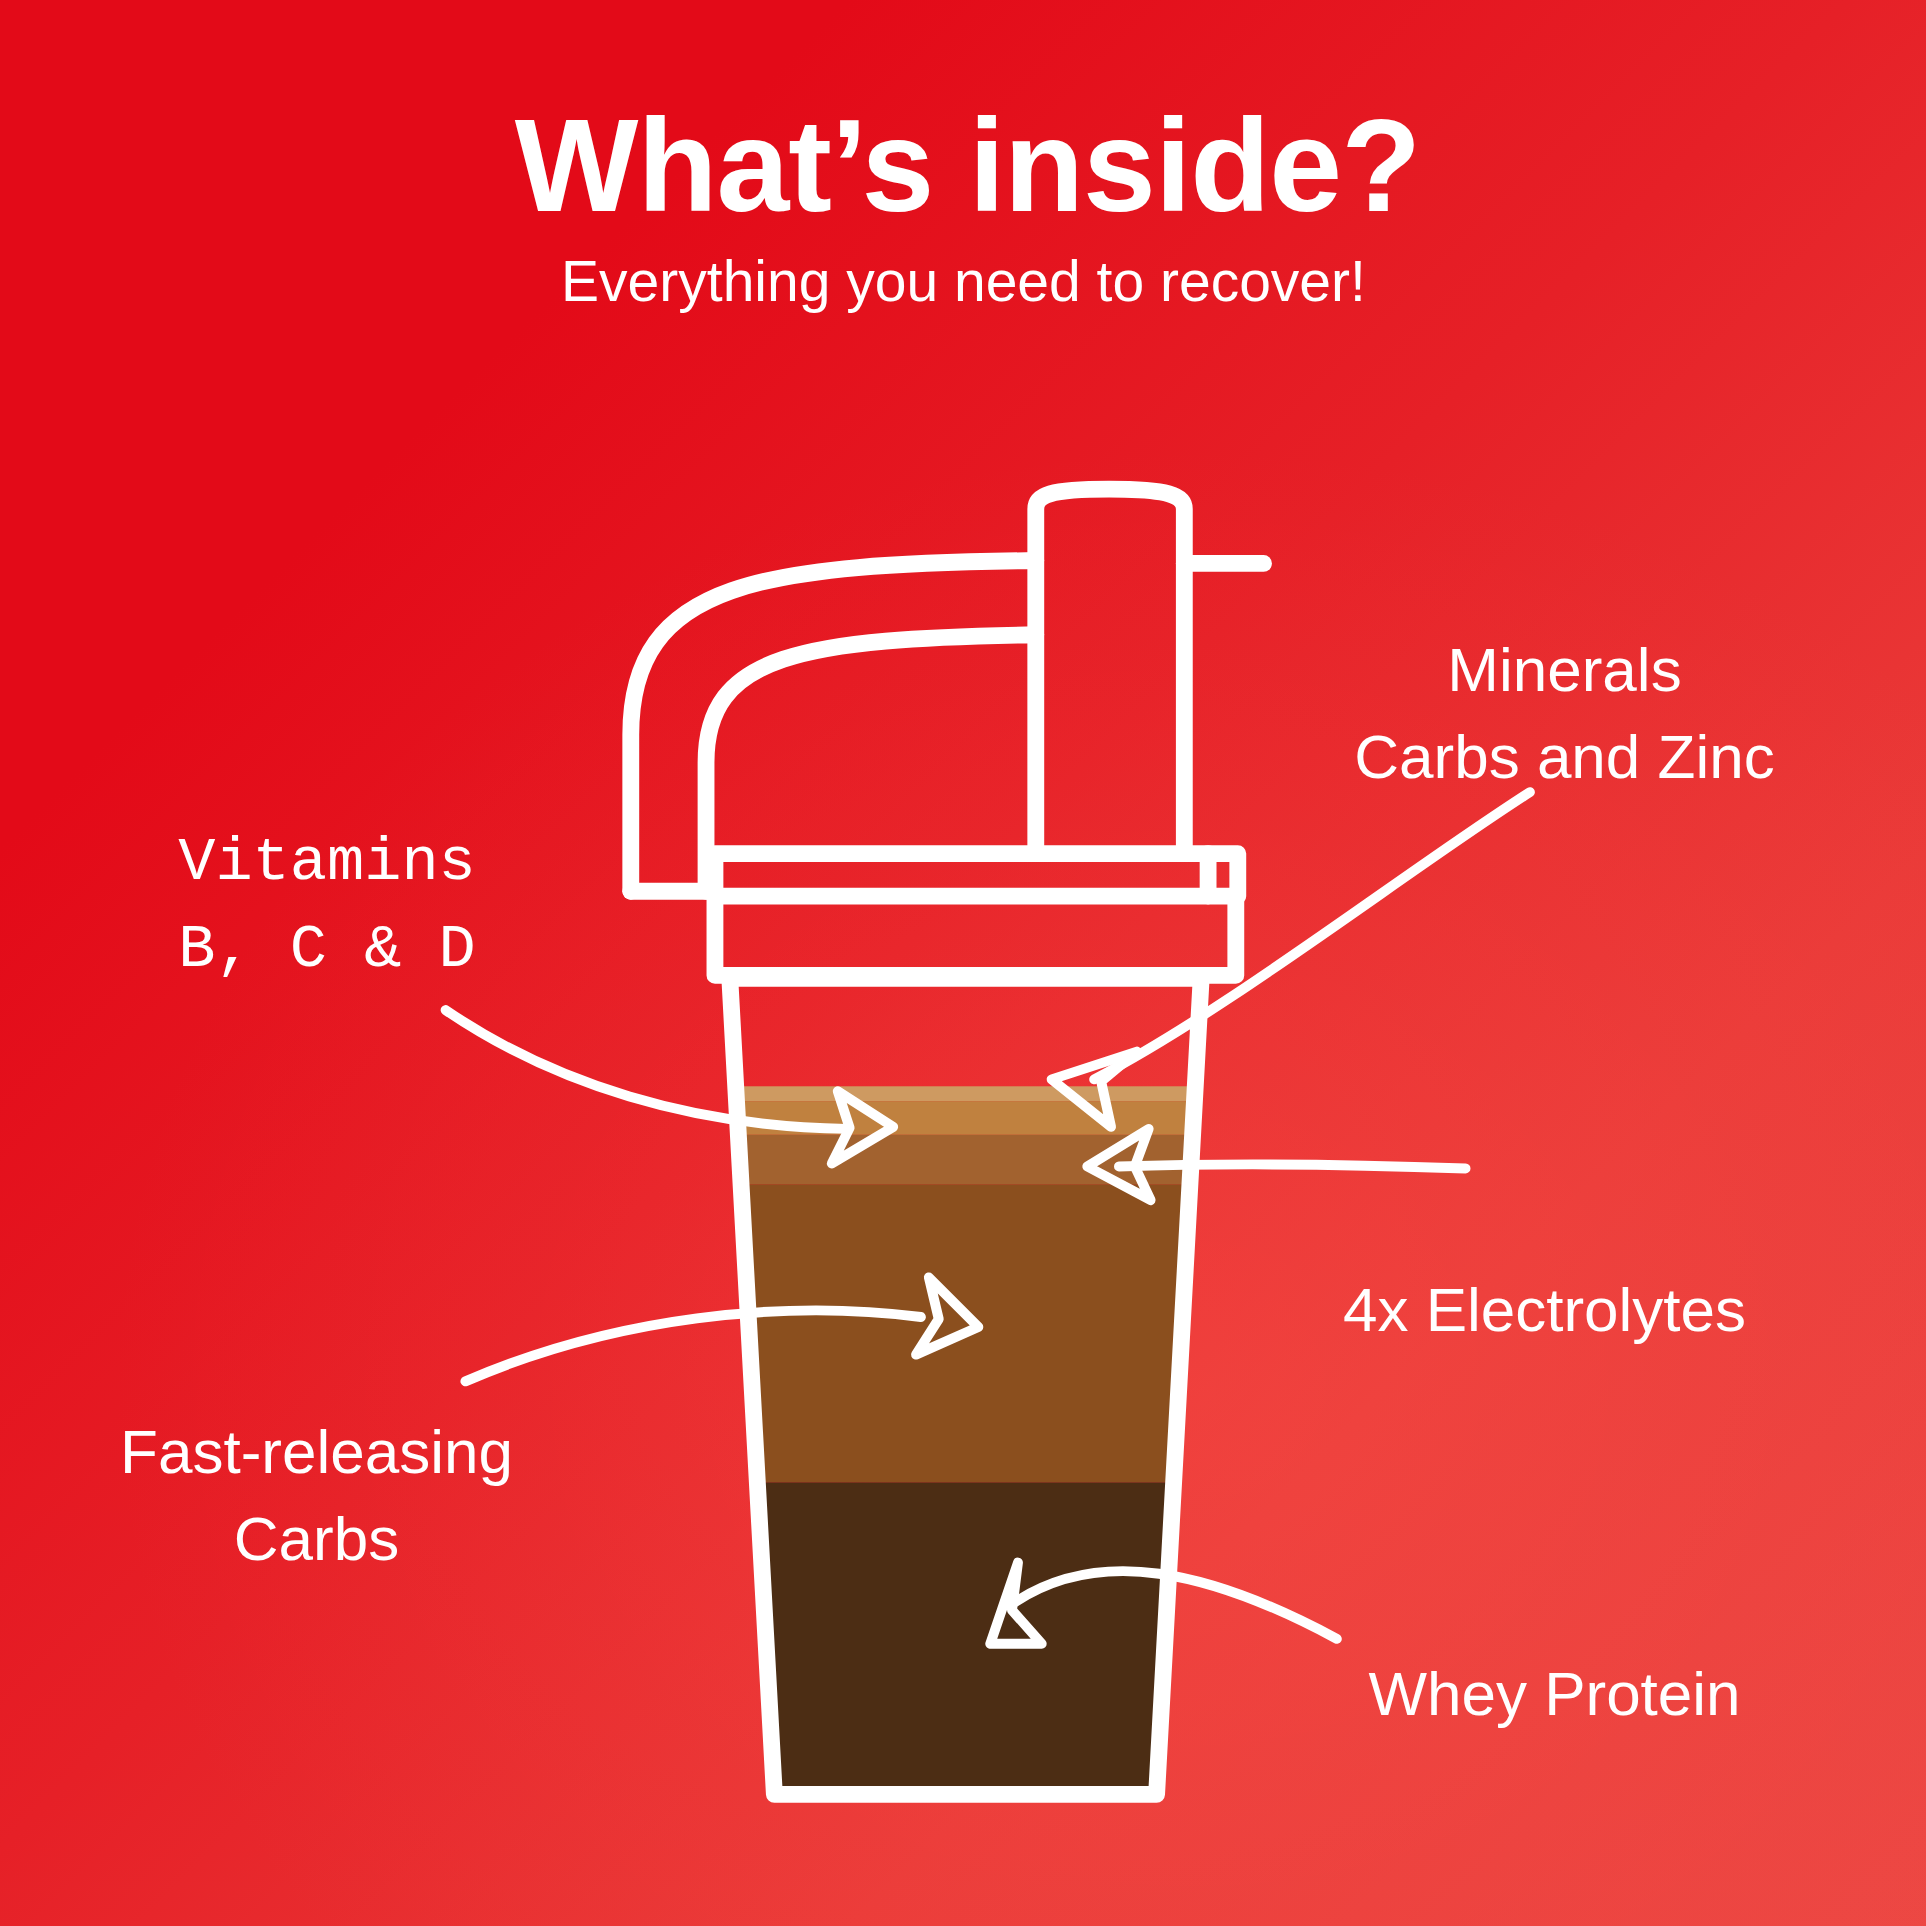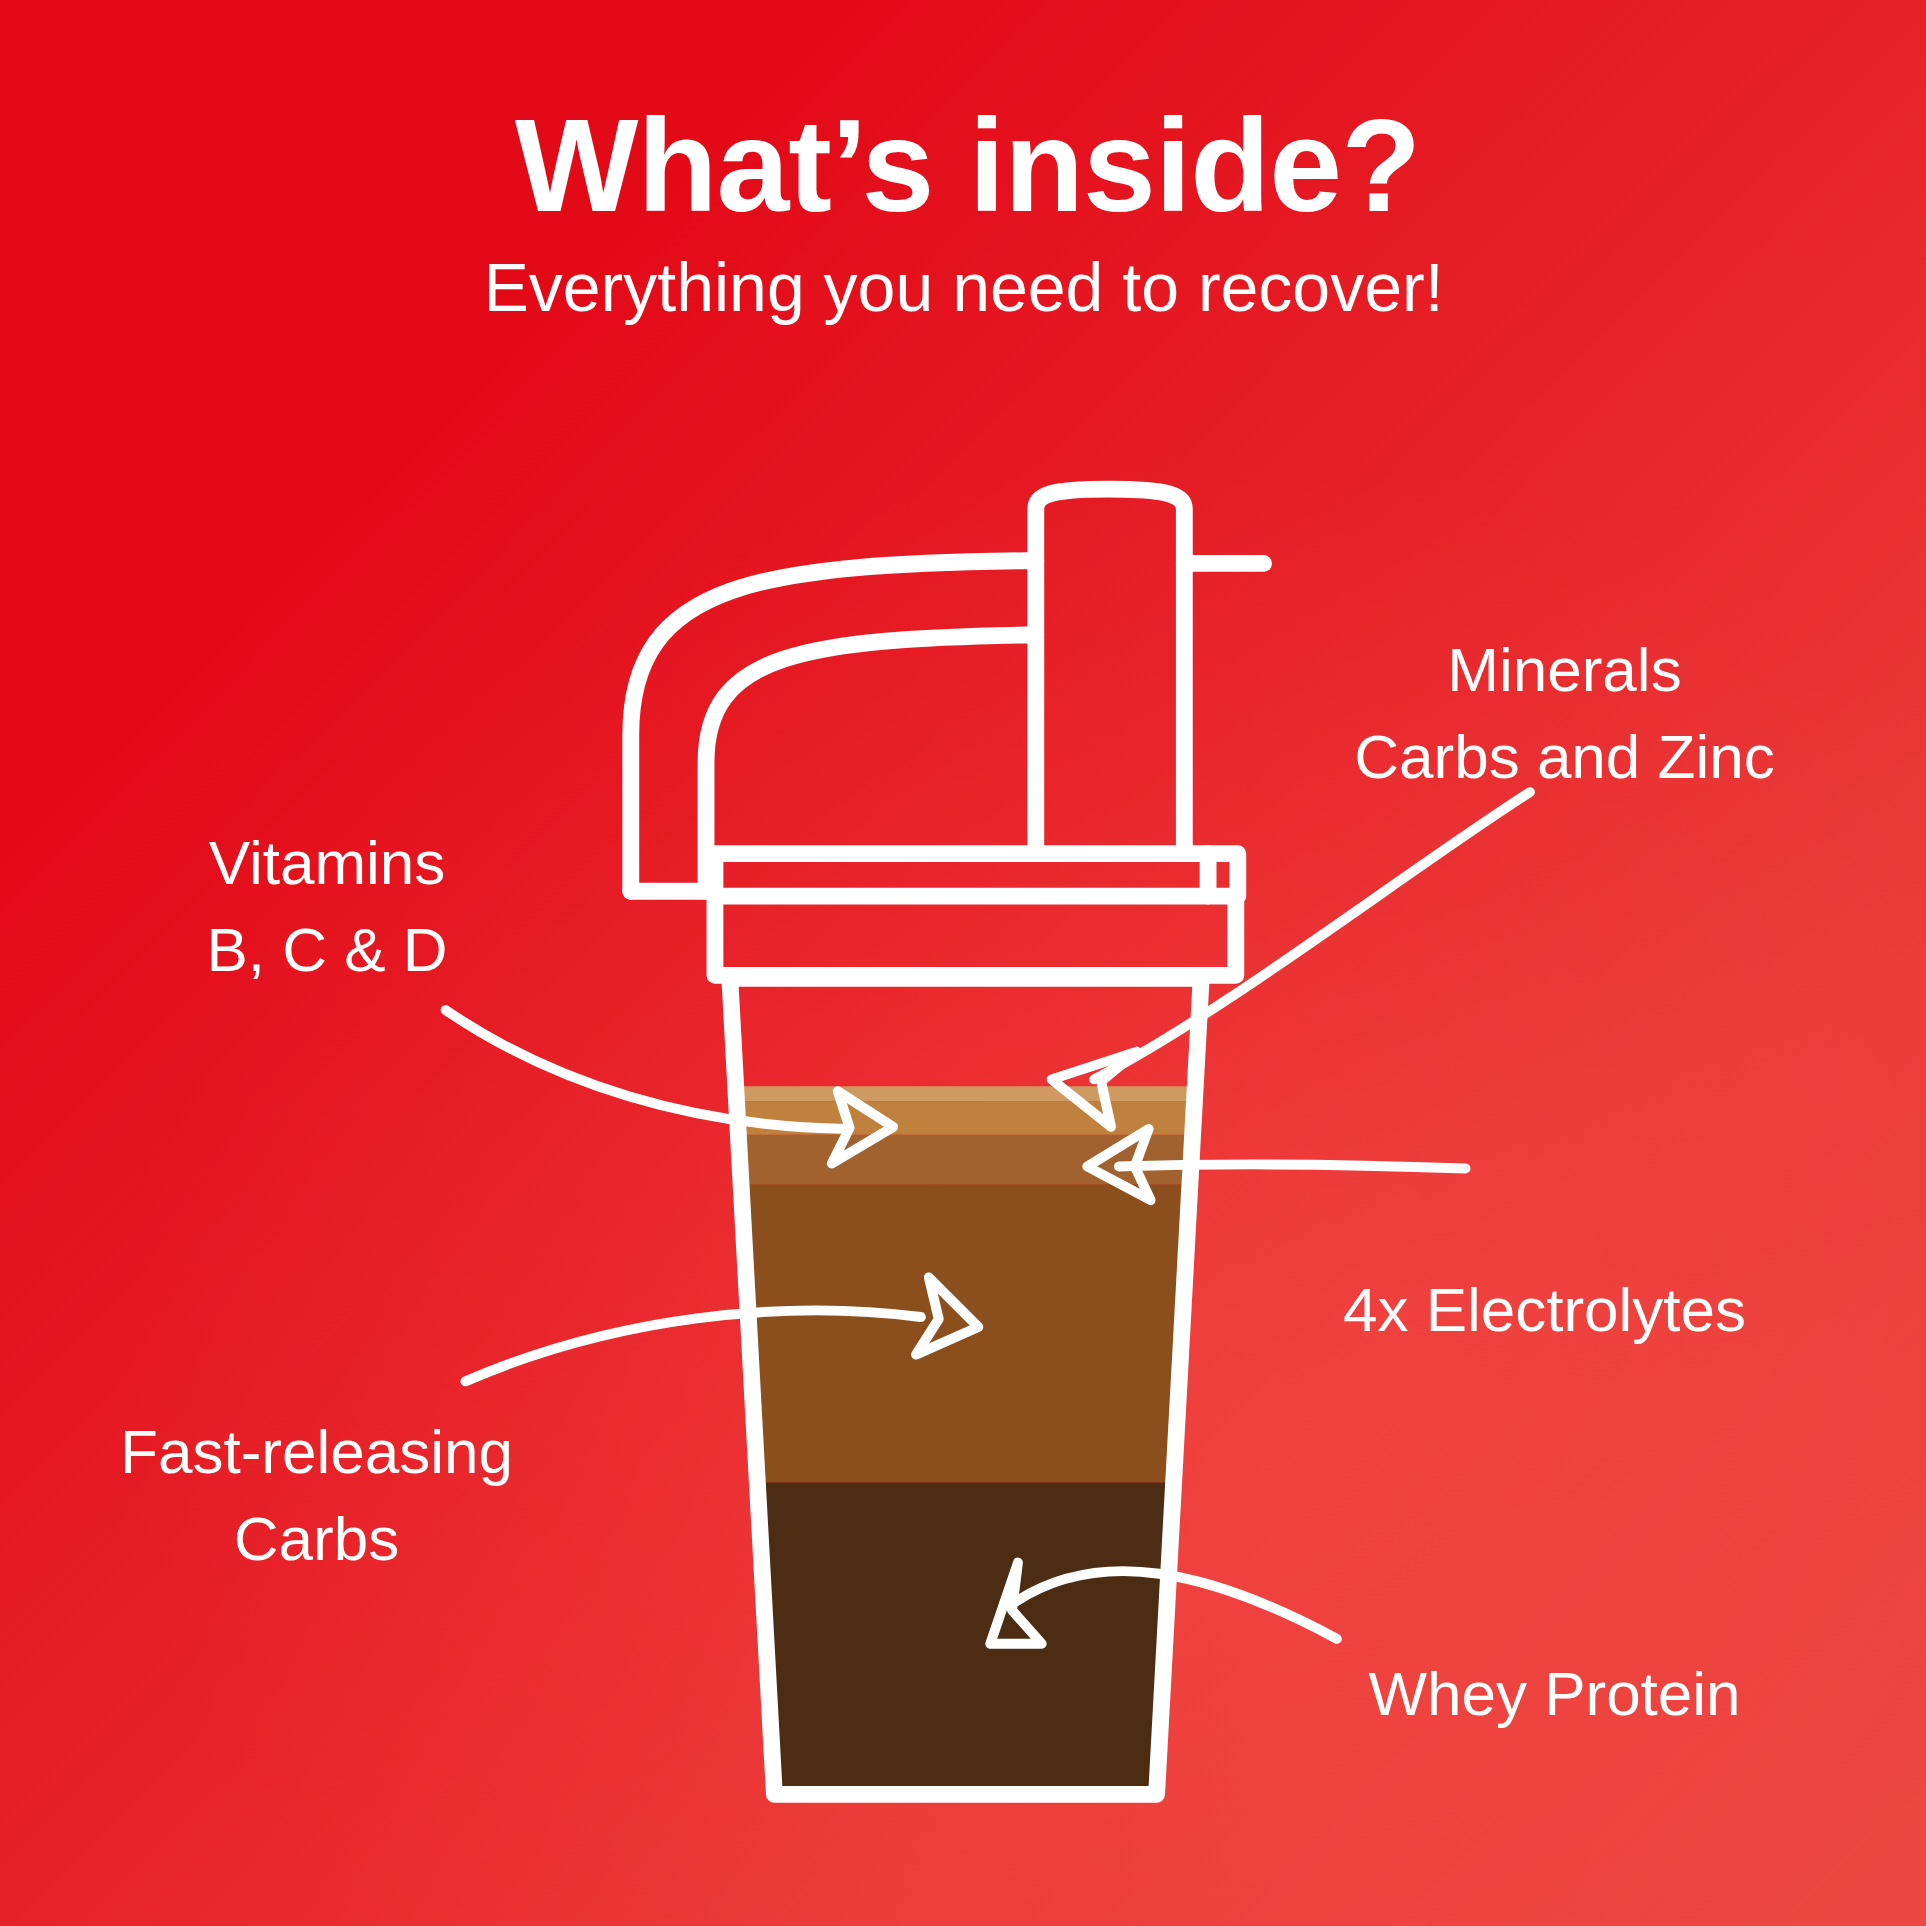--- a/index.html
+++ b/index.html
@@ -42,41 +42,41 @@
     font-size: 131px;
     font-weight: 700;
     letter-spacing: -1px;
     line-height: 1.08;
     font-stretch: semi-condensed;
     white-space: nowrap;
     padding-left: 8px;
   }
   #subtitle {
     color: #ffffff;
-    font-size: 68px;
+    font-size: 57px;
     font-weight: 300;
     line-height: 1.1;
     margin-top: 14px;
     white-space: nowrap;
   }
 
   
   .label {
     position: absolute;
     color: #ffffff;
     font-size: 62px;
     font-weight: 300;
     line-height: 1.14;
     white-space: nowrap;
     z-index: 6;
   }
   .label .ln { display: block; margin-top: 16px; }
   .label.center { text-align: center; }
 
-  #lbl-vitamins     { left: 119px;  top: 812px;  width: 416px; }
+  #lbl-vitamins     { left: 119px;  top: 812px;  width: 416px; font-family: Liberation Mono, monospace; }
   #lbl-minerals     { left: 1307px; top: 619px;  width: 515px; }
   #lbl-carbs        { left: 59px;   top: 1401px; width: 515px; }
   #lbl-electrolytes { left: 1277px; top: 1259px; width: 535px; }
   #lbl-whey         { left: 1297px; top: 1643px; width: 515px; text-align: center; }
 
   
   #art {
     position: absolute;
     inset: 0;
     z-index: 4;

